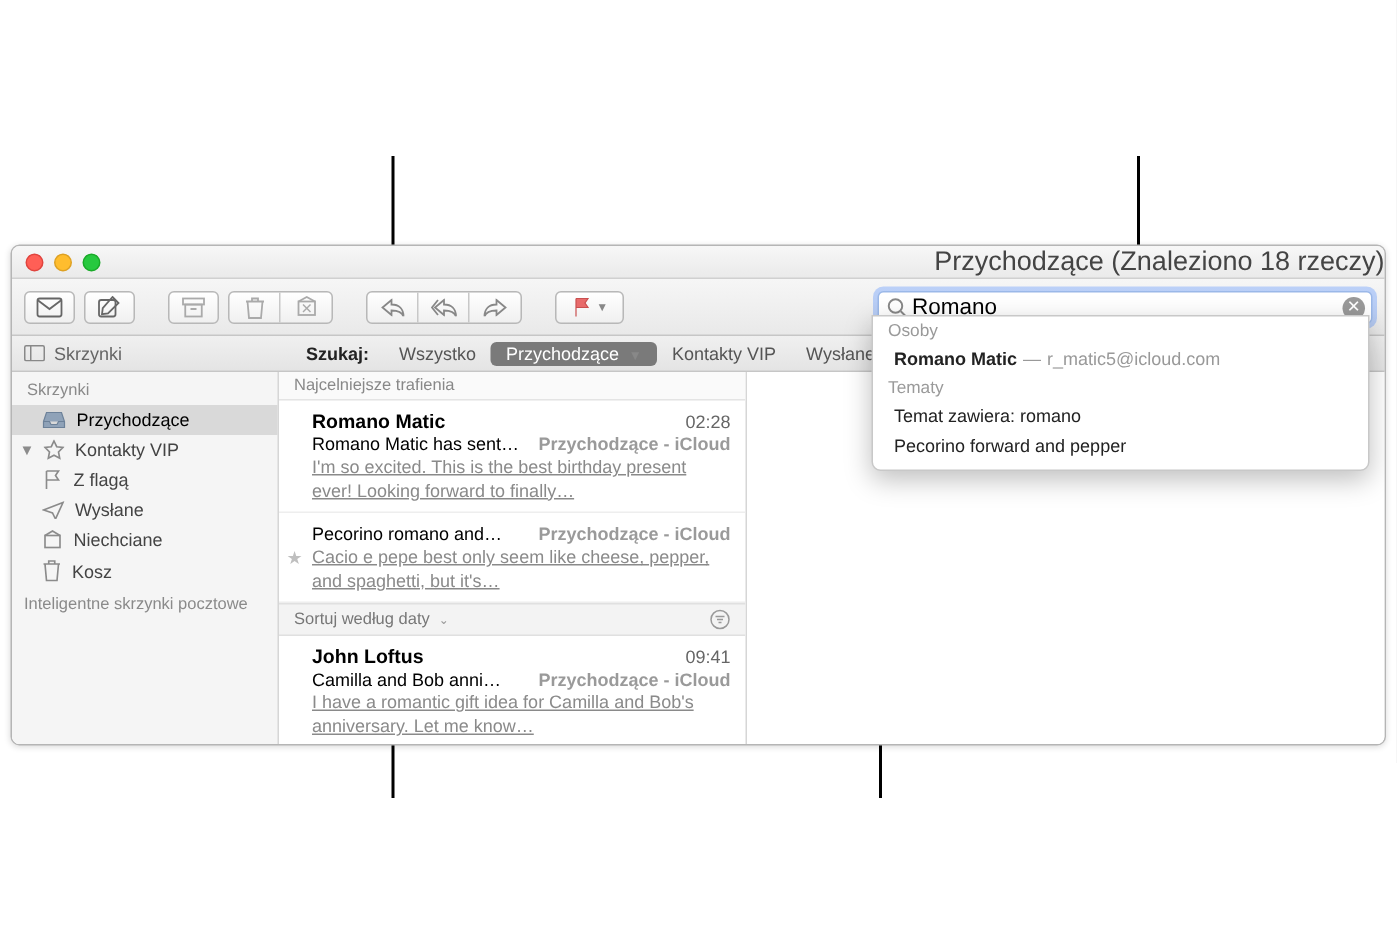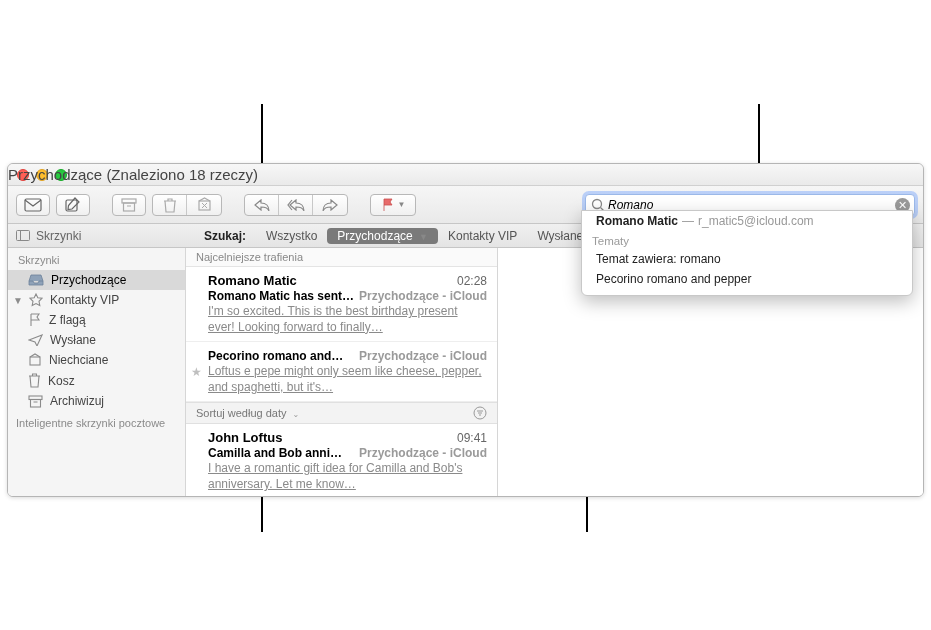--- a/index.html
+++ b/index.html
@@ -42,22 +42,22 @@
   .traffic {
     display: flex;
     gap: 7px;
     padding-left: 9px;
   }
   .dot { width: 12px; height: 12px; border-radius: 50%; }
   .dot.red { background: #ff5f56; border:1px solid #e0443e;}
   .dot.yellow { background: #ffbd2e; border:1px solid #dea123;}
   .dot.green { background: #27c93f; border:1px solid #1aab29;}
   .title {
-    position:absolute; left:0; right:0; text-align:left;
-    font-size:15px; color:#444;
+    position:absolute; left:0; right:0; text-align:right;
+    font-size:18px; color:#444;
     pointer-events:none;
   }
   .toolbar {
     height: 38px;
     background: linear-gradient(#f6f6f6,#e9e9e9);
     border-bottom: 1px solid #c6c6c6;
     display: flex;
     align-items: center;
     padding: 0 8px;
     gap: 6px;
@@ -99,21 +99,21 @@
   .search-field svg.mag { position:absolute; left:5px; top:3px;}
   .search-field .clear {
     position:absolute; right:4px; top:3px;
     width:15px;height:15px;border-radius:50%;
     background:#9a9a9a; color:#fff;
     font-size:11px; line-height:15px; text-align:center;
     cursor:pointer;
   }
   .search-field input {
     border:none; outline:none; width:100%;
-    font-size:12px; background:transparent;font-style:italic;
+    font-size:15px; background:transparent;
   }
   .scopebar {
     height: 24px;
     background: linear-gradient(#f0f0f0,#e4e4e4);
     border-bottom: 1px solid #c6c6c6;
     display:flex; align-items:center;
     padding-left: 8px;
     gap: 0;
     font-size:12px;
   }
@@ -203,21 +203,21 @@
     cursor:pointer;
   }
   .msg .star {
     position:absolute; left:5px; top:23px;
     color:#bfbfbf; font-size:12px;
   }
   .msg-row1 { display:flex; justify-content:space-between; align-items:baseline;}
   .msg-from { font-weight:700; color:#000; font-size:13px;}
   .msg-date { color:#666; font-size:12px;}
   .msg-row2 { display:flex; justify-content:space-between; align-items:baseline; margin-top:1px;}
-  .msg-subj { font-weight:700; color:#000; font-size:12px; white-space:nowrap; overflow:hidden; text-overflow:ellipsis; max-width:170px;}
+  .msg-subj { font-weight:400; color:#000; font-size:12px; white-space:nowrap; overflow:hidden; text-overflow:ellipsis; max-width:170px;}
   .msg-loc { color:#9a9a9a; font-size:12px;font-weight:bold;}
   .msg-prev { color:#8a8a8a; font-size:12px; line-height:1.3; margin-top:1px;text-decoration:underline;}
   .sortbar {
     padding: 3px 10px;
     background:#f3f3f3;
     border-top:1px solid #e0e0e0;
     border-bottom:1px solid #e0e0e0;
     color:#777;
     font-size:11px;
     display:flex; justify-content:space-between; align-items:center;
@@ -406,28 +406,20 @@
             <path d="M2 4l5-3 5 3" fill="none" stroke="#8b8b8b" stroke-width="1.1"></path>
           </svg>
         <span>Niechciane</span>
       </div>
       <div class="mb-item">
         <svg width="13" height="15" viewBox="0 0 13 15">
             <path d="M2 3h9l-1 11H3z M4.5 3V1h4v2 M1 3h11" fill="none" stroke="#8b8b8b" stroke-width="1.1"></path>
           </svg>
         <span>Kosz</span>
       </div>
-      <div class="mb-item">
-        <svg width="15" height="13" viewBox="0 0 15 13">
-            <rect x="1" y="1" width="13" height="3.5" fill="none" stroke="#8b8b8b" stroke-width="1.1"></rect>
-            <rect x="2.5" y="4.5" width="10" height="7.5" fill="none" stroke="#8b8b8b" stroke-width="1.1"></rect>
-            <line x1="5.5" y1="7" x2="9.5" y2="7" stroke="#8b8b8b" stroke-width="1.1"></line>
-          </svg>
-        <span>Archiwizuj</span>
-      </div>
 
       <div class="sb-section2">Inteligentne skrzynki pocztowe</div>
     </div>
 
     <div class="list">
       <div class="list-header">Najcelniejsze trafienia</div>
 
       <div class="msg">
         <div class="msg-row1">
           <span class="msg-from">Romano Matic</span>
@@ -439,21 +431,21 @@
         </div>
         <div class="msg-prev">I'm so excited. This is the best birthday present ever! Looking forward to finally…</div>
       </div>
 
       <div class="msg">
         <span class="star">★</span>
         <div class="msg-row2">
           <span class="msg-subj">Pecorino romano and…</span>
           <span class="msg-loc">Przychodzące - iCloud</span>
         </div>
-        <div class="msg-prev">Loftus e pepe might only seem like cheese, pepper, and spaghetti, but it's…</div>
+        <div class="msg-prev">Cacio e pepe best only seem like cheese, pepper, and spaghetti, but it's…</div>
       </div>
 
       <div class="sortbar">
         <span>
           <span>Sortuj według daty</span>
           <span style="font-size:8px;color:#999;margin-left:3px">⌄</span>
         </span>
         <svg width="14" height="14" viewBox="0 0 14 14">
             <circle cx="7" cy="7" r="6" fill="none" stroke="#999"></circle>
             <line x1="4" y1="5" x2="10" y2="5" stroke="#999"></line>
@@ -472,27 +464,28 @@
           <span class="msg-loc">Przychodzące - iCloud</span>
         </div>
         <div class="msg-prev">I have a romantic gift idea for Camilla and Bob's anniversary. Let me know…</div>
       </div>
     </div>
 
     <div class="content"></div>
   </div>
 
   <div class="suggest">
+    <div class="sg-title">Osoby</div>
     <div class="sg-item">
       <span class="strong">Romano Matic</span>
       <span class="muted">—</span>
       <span class="muted">r_matic5@icloud.com</span>
     </div>
     <div class="sg-title">Tematy</div>
     <div class="sg-item">
         <span>Temat zawiera: romano</span>
       </div>
     <div class="sg-item">
-        <span>Pecorino romano and pepper</span>
+        <span>Pecorino forward and pepper</span>
       </div>
   </div>
 
 </div>
 
 </body></html>

